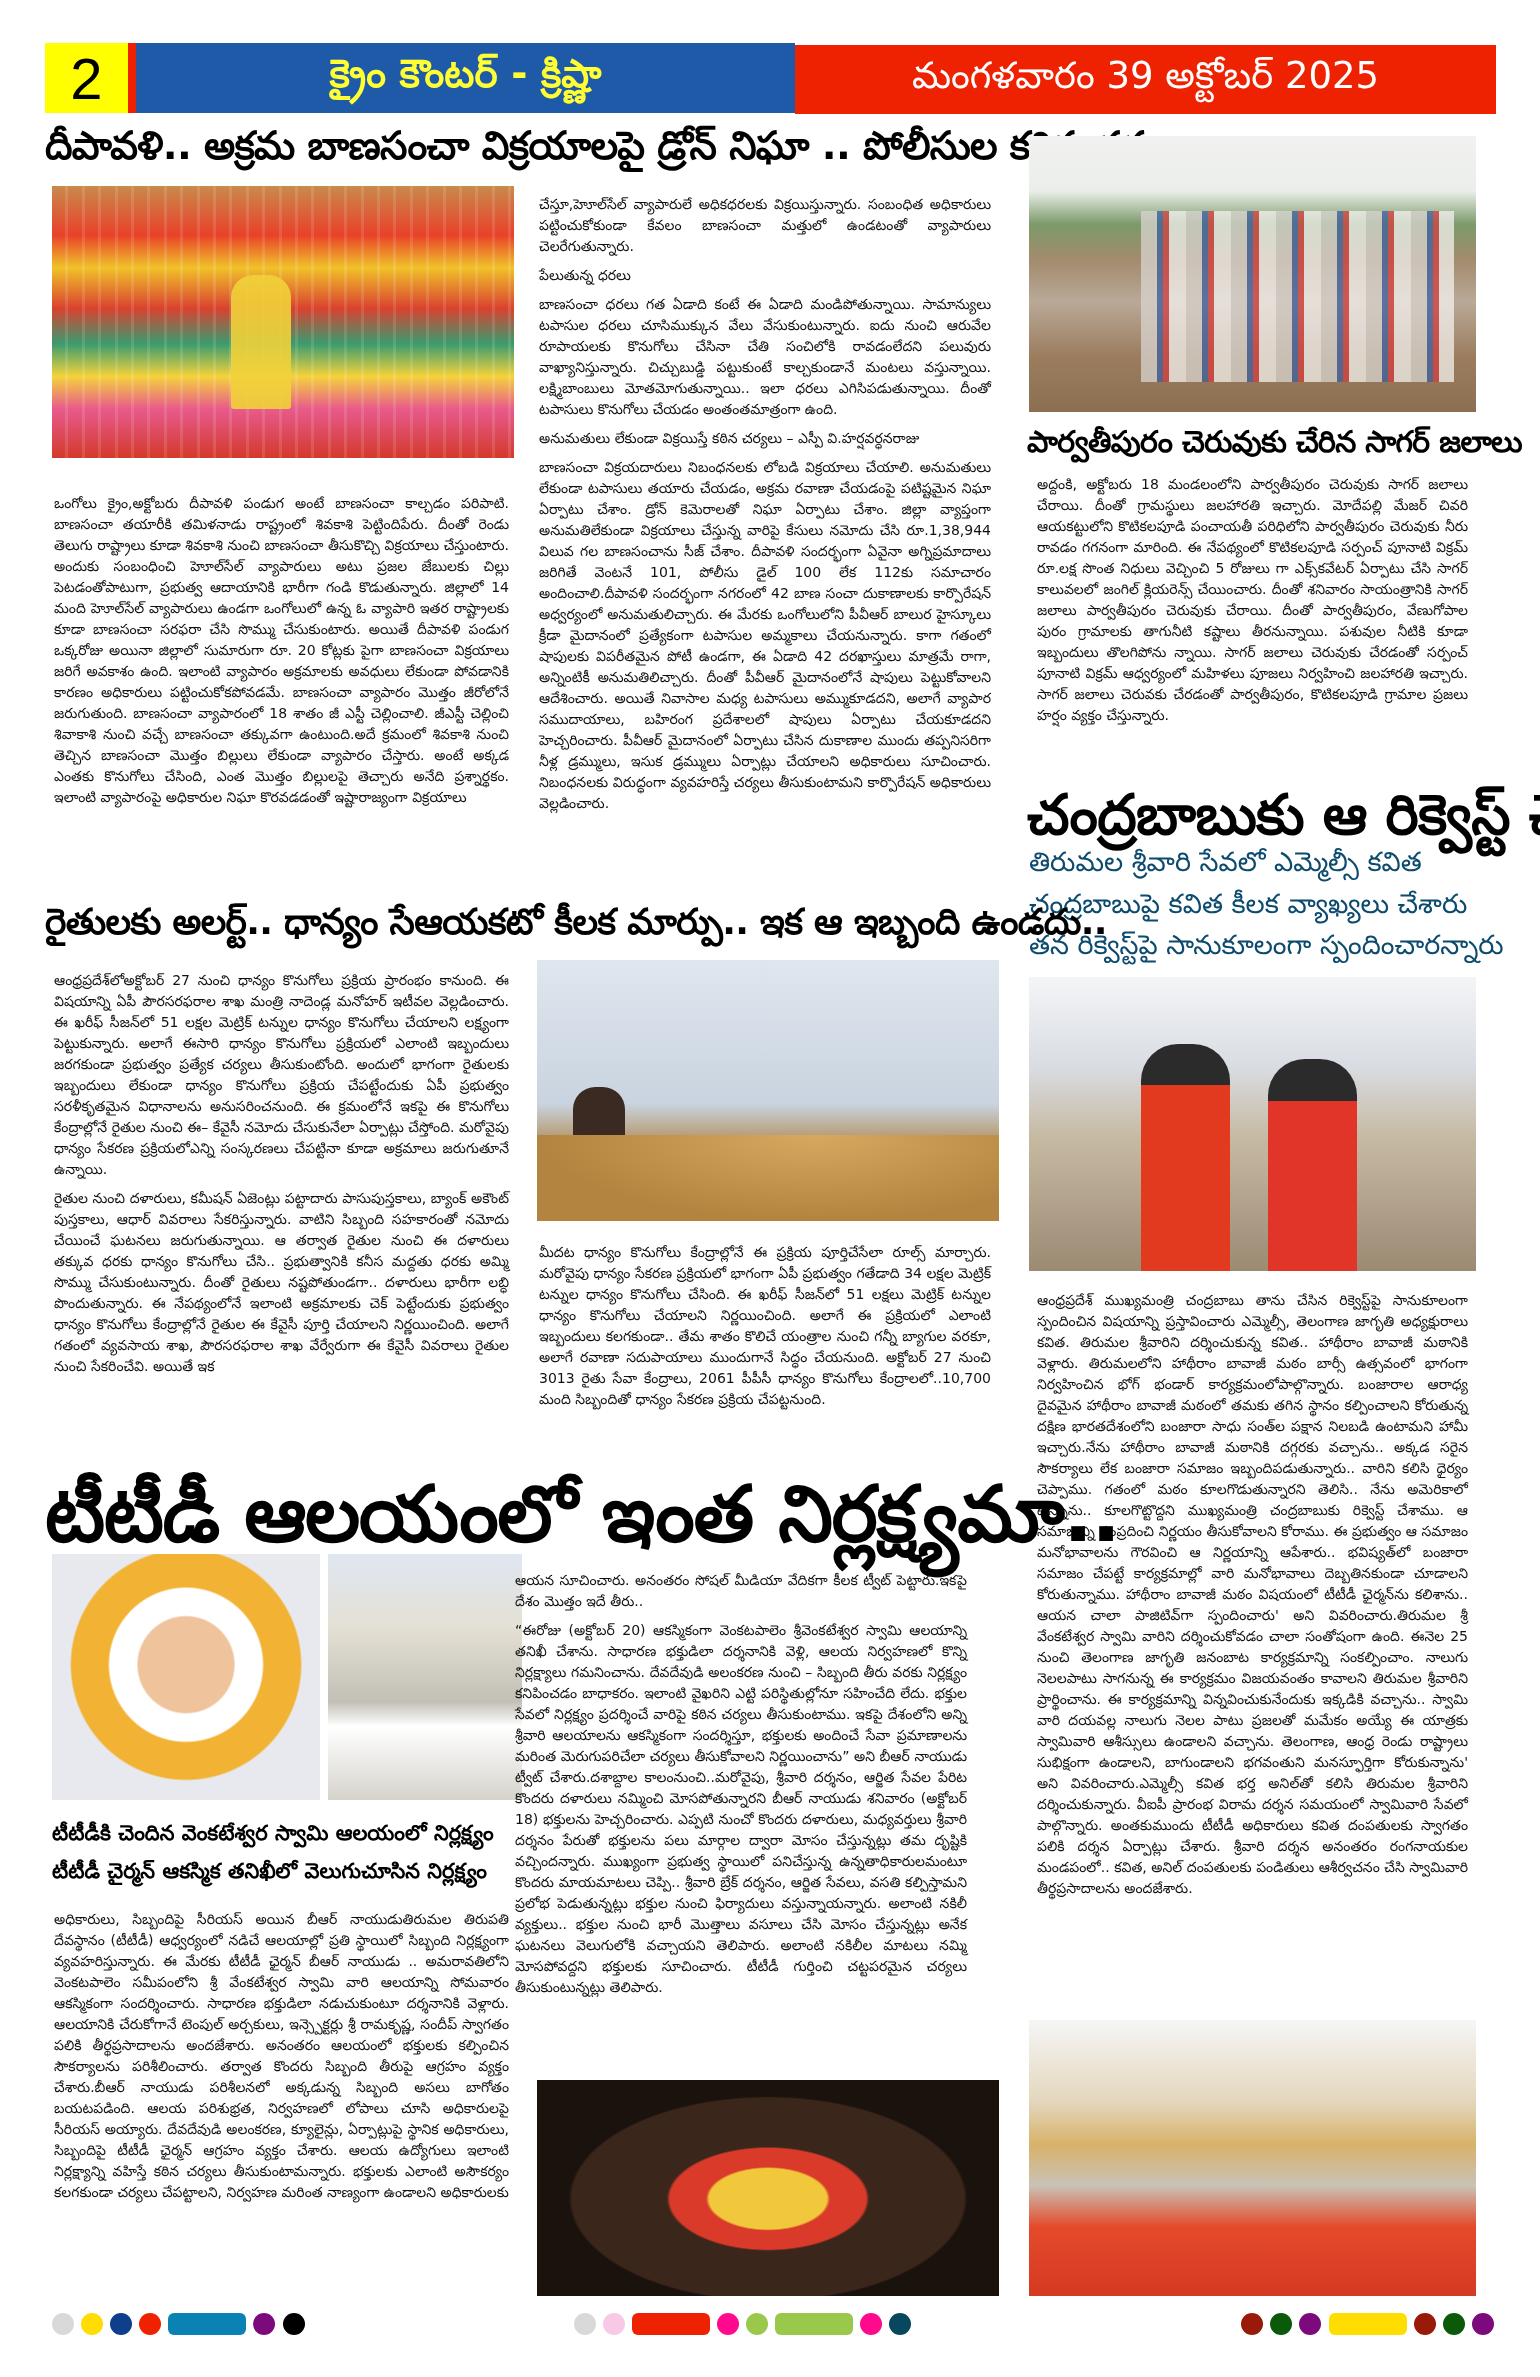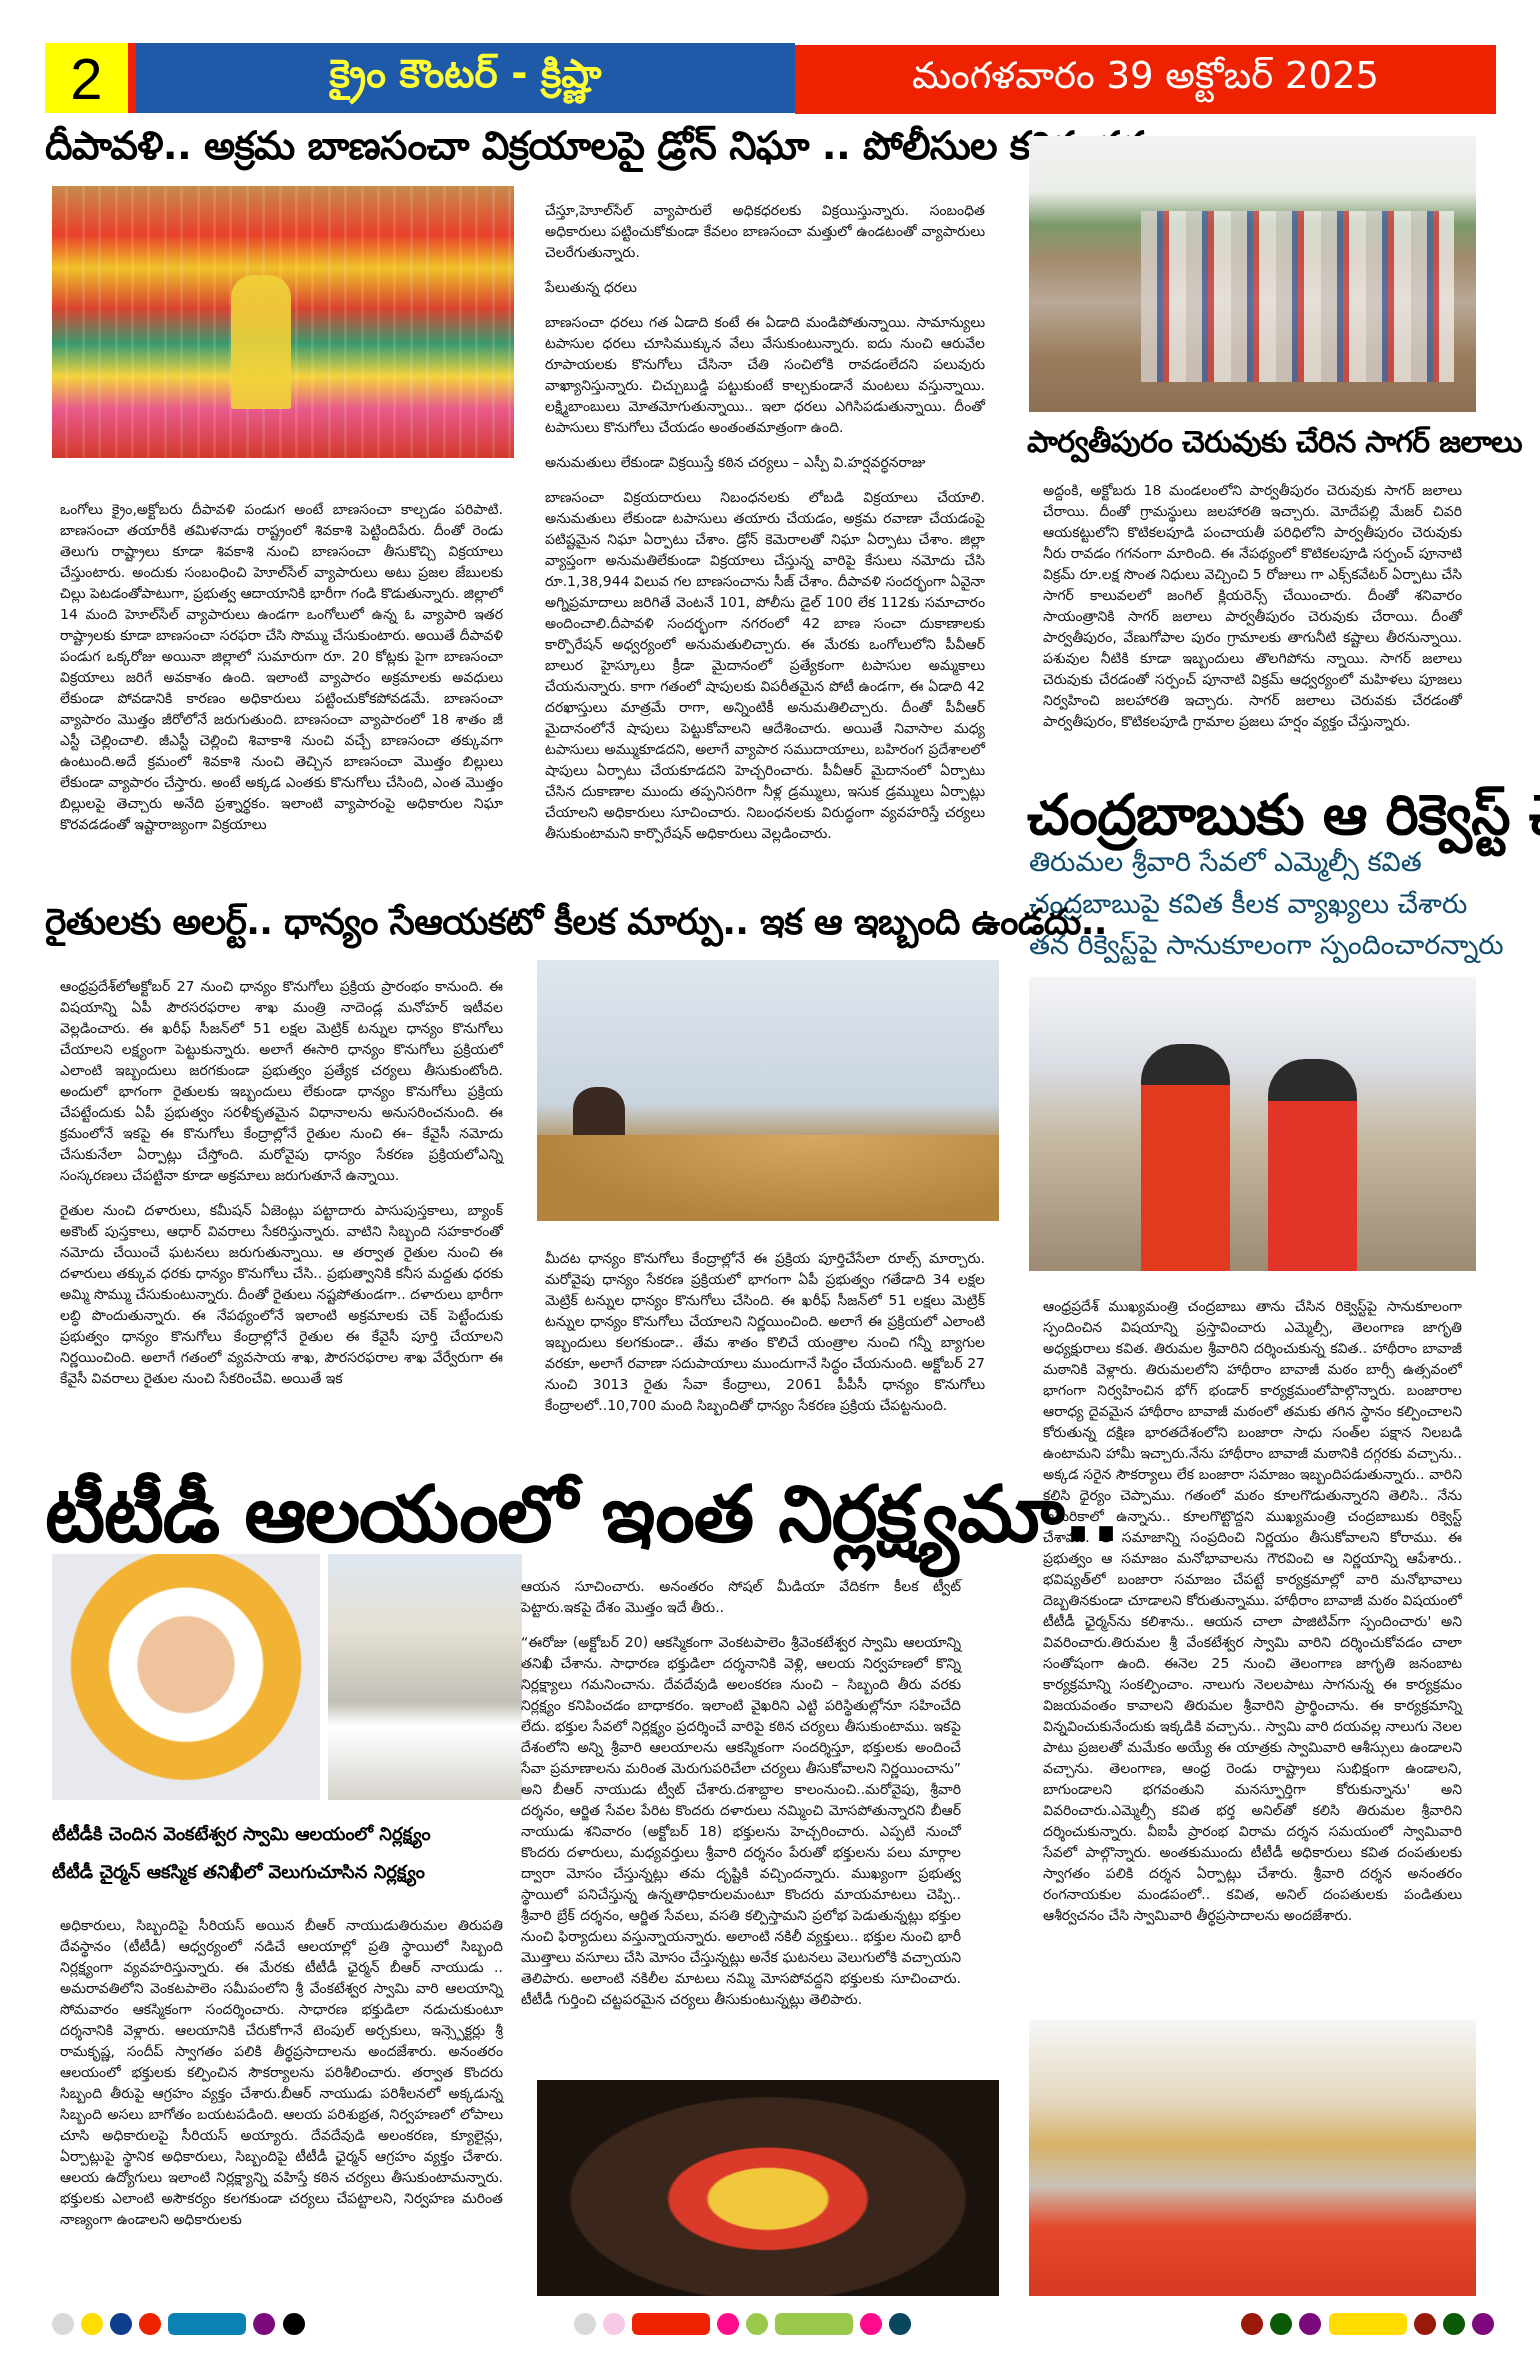--- a/index.html
+++ b/index.html
@@ -11,24 +11,24 @@
   .mast-blue { left:136px; top:43px; width:659px; height:70px; background:#1e5aa8; display:flex; align-items:center; justify-content:center; color:#ffff33; font-size:39px; font-weight:bold; }
   .mast-red { left:795px; top:45px; width:701px; height:69px; background:#ee2200; display:flex; align-items:center; justify-content:center; color:#ffffff; font-size:37px; }
   
   .h1 { font-weight:bold; color:#000; line-height:1.1; white-space:nowrap; }
   .h-diwali { left:45px; top:125px; font-size:39px; letter-spacing:-0.7px; }
   .h-farmers { left:45px; top:902px; font-size:36px; letter-spacing:-0.7px; }
   .h-ttd { left:45px; top:1472px; font-size:78px; letter-spacing:-1.5px; }
   .h-sagar { left:1027px; top:425px; font-size:30px; letter-spacing:-0.7px; }
   .h-cbn { left:1027px; top:784px; font-size:56px; letter-spacing:-0.7px; }
   .sub { color:#0c4a6e; font-size:27px; line-height:42px; white-space:nowrap; }
-  .cap { color:#000; font-size:18px; line-height:37px; white-space:nowrap; font-weight:bold;}
+  .cap { color:#000; font-size:21px; line-height:37px; white-space:nowrap; font-weight:bold;}
   
   .txt { font-size:14px; line-height:21px; text-align:justify; color:#111; overflow:hidden; }
-  .txt p { margin:14px; }
+  .txt p { margin:8px; }
   .txt .subhead { font-weight:normal; }
   
   .photo { overflow:hidden; }
   .ph-shop { left:52px; top:186px; width:462px; height:272px;
     background:
       repeating-linear-gradient(90deg, rgba(255,255,255,0.0) 0 13.4px, rgba(255,255,255,0.12) 13.4px 16.4px),
       linear-gradient(180deg,#c98a4c 0%,#e8412a 18%,#f0c22a 30%,#d9422f 45%,#3a9b6f 58%,#f4d33c 70%,#e85a8c 82%,#d33a2a 100%); }
   .ph-shop::after { content:""; position:absolute; left:179px; top:89px; width:60px; height:134px; background:#f1d13a; border-radius:22.4px 22.4px 3px 3px; opacity:.9; }
   .ph-pond { left:1029px; top:136px; width:447px; height:276px;
     background: linear-gradient(180deg,#f2f2f0 0%,#eaeee9 20%,#7c9a6a 32%,#a38b6e 45%,#b9a997 60%,#9b7d5e 80%,#8c6f52 100%); }

